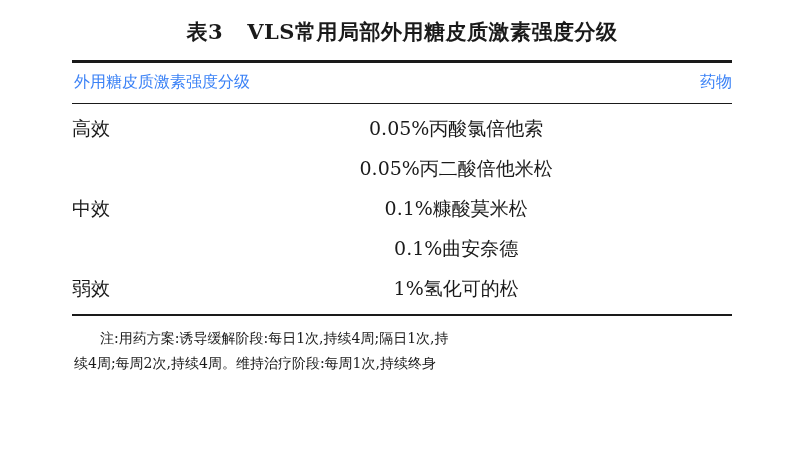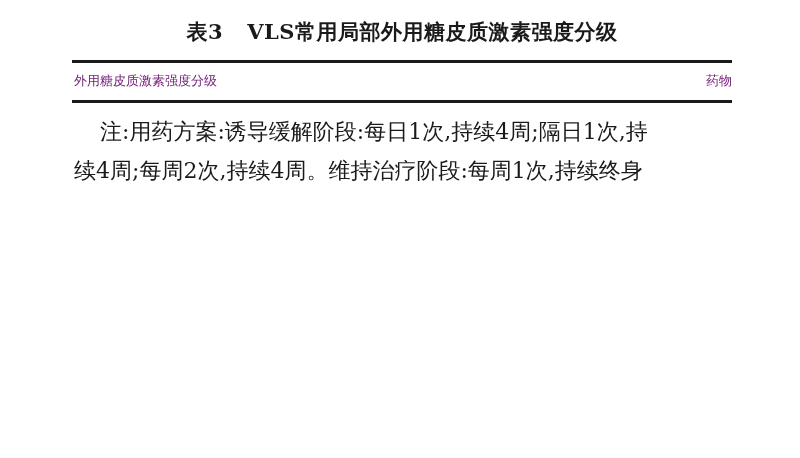--- a/index.html
+++ b/index.html
@@ -49,23 +49,23 @@
   .rule-bottom {
     border-top: 2px solid #1a1a1a;
   }
   table.grid {
     width: 100%;
     border-collapse: collapse;
     font-family: "DejaVu Serif", "Liberation Serif", serif;
   }
   table.grid th {
     font-weight: 400;
-    font-size: 13px;
+    font-size: 16px;
     padding: 9px 0 10px 0;
-    color: #701a75;
+    color: #3b82f6;
   }
   table.grid th.col-level {
     text-align: left;
     padding-left: 2px;
     width: 46%;
   }
   table.grid th.col-drug {
     text-align: right;
     width: 54%;
   }
@@ -83,21 +83,21 @@
     text-align: center;
   }
   tr.first-row td {
     padding-top: 12px;
   }
   tr.last-row td {
     padding-bottom: 12px;
   }
   .note {
     font-family: "DejaVu Serif", "Liberation Serif", serif;
-    font-size: 22px;
+    font-size: 14px;
     line-height: 1.75;
     color: #1a1a1a;
     padding: 10px 2px 0 2px;
     text-align: justify;
   }
   .note .note-indent {
     display: inline-block;
     width: 26px;
   }
 </style>
@@ -117,20 +117,44 @@
       <thead>
         <tr>
           <th class="col-level">外用糖皮质激素强度分级</th>
           <th class="col-drug">药物</th>
         </tr>
       </thead>
     </table>
 
     <div class="rule-mid"></div>
 
+    <table class="grid">
+      <tbody>
+        <tr class="first-row">
+          <td class="level-cell">高效</td>
+          <td class="drug-cell">0.05%丙酸氯倍他索</td>
+        </tr>
+        <tr>
+          <td class="level-cell"></td>
+          <td class="drug-cell">0.05%丙二酸倍他米松</td>
+        </tr>
+        <tr>
+          <td class="level-cell">中效</td>
+          <td class="drug-cell">0.1%糠酸莫米松</td>
+        </tr>
+        <tr>
+          <td class="level-cell"></td>
+          <td class="drug-cell">0.1%曲安奈德</td>
+        </tr>
+        <tr class="last-row">
+          <td class="level-cell">弱效</td>
+          <td class="drug-cell">1%氢化可的松</td>
+        </tr>
+      </tbody>
+    </table>
 
     <div class="rule-bottom"></div>
 
     <div class="note">
       <span class="note-indent"></span><span>注:用药方案:诱导缓解阶段:每日1次,持续4周;隔日1次,持</span><br>
       <span>续4周;每周2次,持续4周。维持治疗阶段:每周1次,持续终身</span>
     </div>
 
   </div>
 </div>

